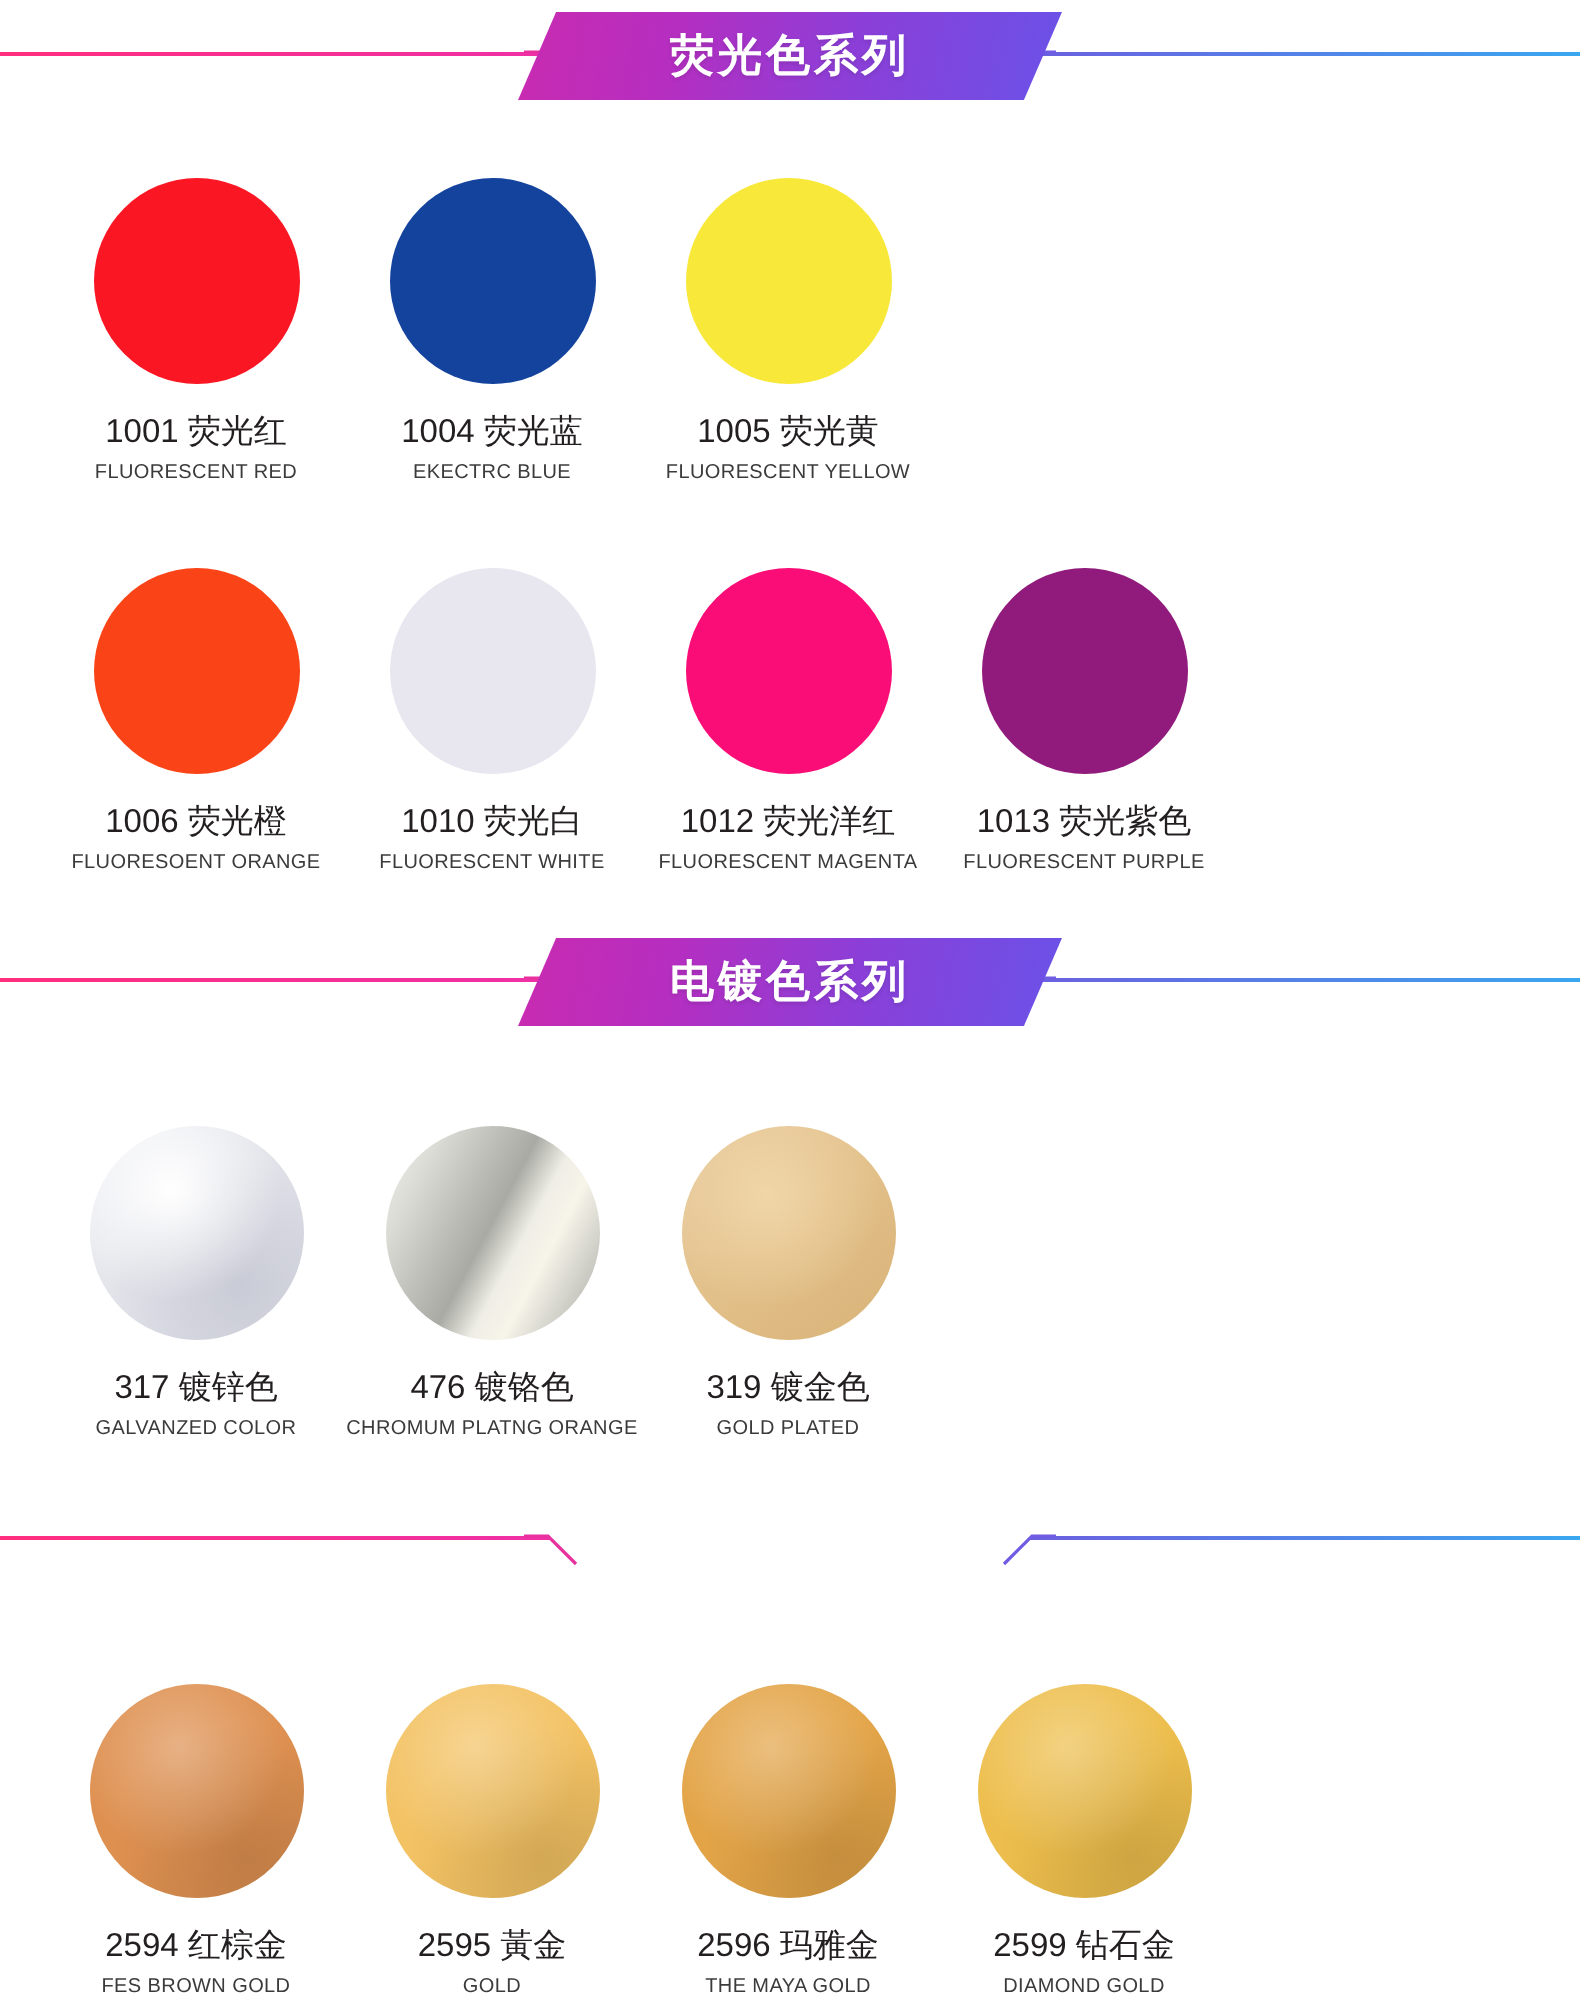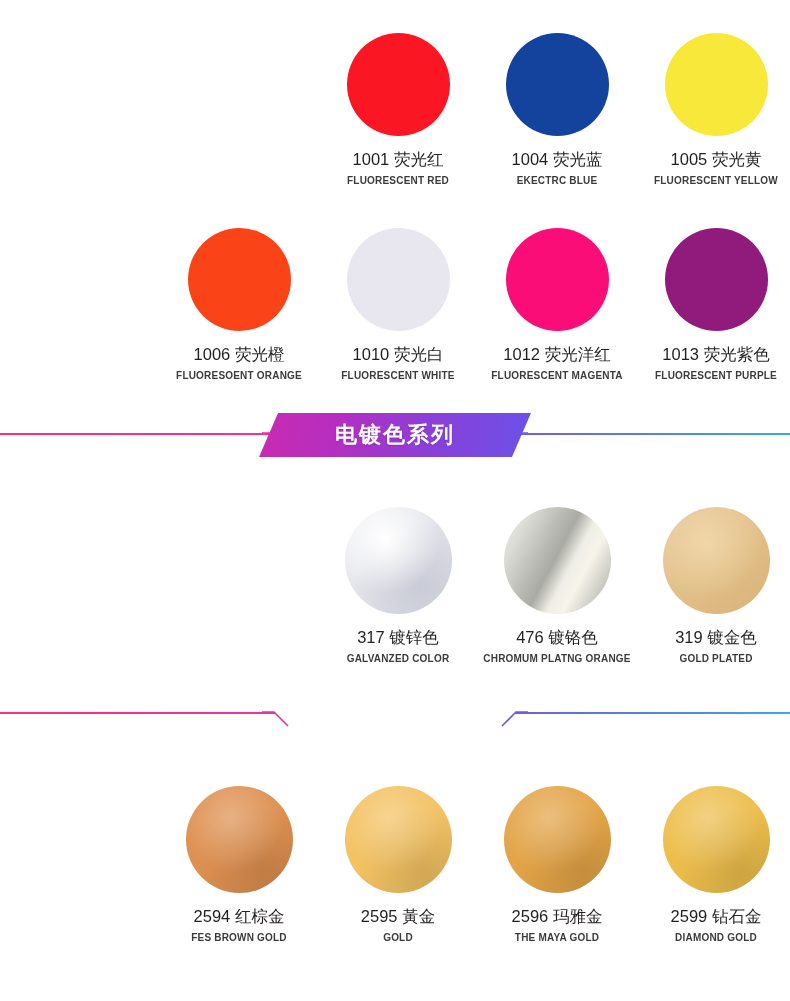--- a/index.html
+++ b/index.html
@@ -62,23 +62,23 @@
     color: #ffffff;
     font-size: 22px;
     font-weight: bold;
     letter-spacing: 2px;
     text-shadow: 0 1px 2px rgba(0,0,0,.12);
   }
 
   
   .swatch-row {
     display: flex;
-    justify-content: flex-end;
+    justify-content: flex-start;
     padding-left: 24px;
-    gap: 11px;
+    gap: 0px;
   }
   .swatch-cell {
     width: 148px;
     display: flex;
     flex-direction: column;
     align-items: center;
   }
   .dot {
     width: 103px;
     height: 103px;
@@ -93,35 +93,47 @@
     font-size: 16.5px;
     color: #231f20;
     white-space: nowrap;
   }
   .label-en {
     margin-top: 4px;
     font-size: 10px;
     color: #3b3b3b;
     letter-spacing: .2px;
     white-space: nowrap;
-    font-weight: bold;
   }
 
   .pad-top-1   { padding-top: 33px; }
   .pad-top-2   { padding-top: 42px; }
   .pad-top-3   { padding-top: 44px; }
   .pad-top-4   { padding-top: 44px; }
   .gap-after-1 { height: 26px; }
   .gap-after-2 { height: 22px; }
   .gap-after-3 { height: 30px; }
 </style>
 </head>
 <body>
 
 <div id="root">
+    <div class="banner-wrap">
+      <div class="banner-line left"></div>
+      <div class="banner-line right"></div>
+      <svg class="connector left">
+        <polyline points="0,6 12,6 26,20" fill="none" stroke="#e8309f" stroke-width="1.6"></polyline>
+      </svg>
+      <svg class="connector right">
+        <polyline points="26,6 14,6 0,20" fill="none" stroke="#6f5ce3" stroke-width="1.6"></polyline>
+      </svg>
+      <div class="banner">
+        <span class="banner-text">荧光色系列</span>
+      </div>
+    </div>
     <div class="swatch-row pad-top-1">
       <div class="swatch-cell">
         <div class="dot" style="background:#fa1723;"></div>
         <div class="label-cn"><span>1001</span> <span>荧光红</span></div>
         <div class="label-en">FLUORESCENT RED</div>
       </div>
       <div class="swatch-cell">
         <div class="dot" style="background:#14439e;"></div>
         <div class="label-cn"><span>1004</span> <span>荧光蓝</span></div>
         <div class="label-en">EKECTRC BLUE</div>

